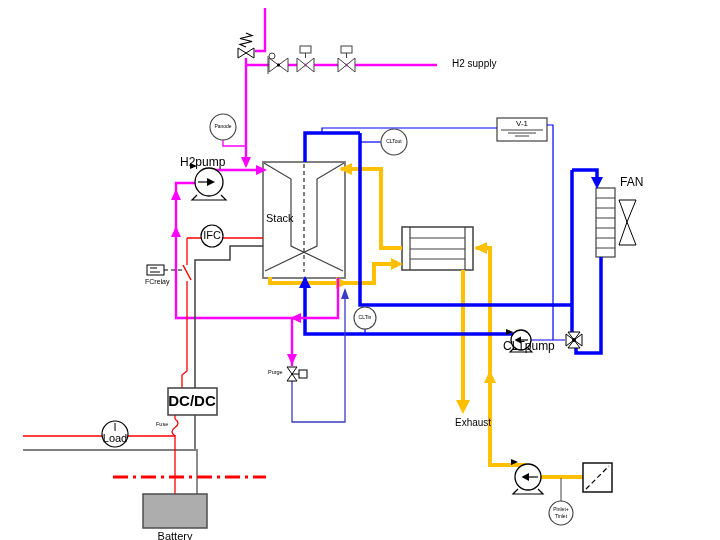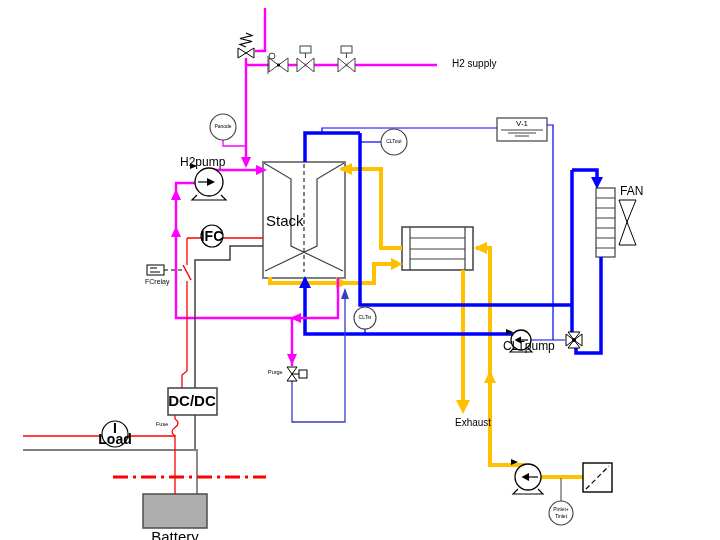--- a/index.html
+++ b/index.html
@@ -2,21 +2,21 @@
 <html><head>
 <meta charset="utf-8">
 <style>
   html,body{margin:0;padding:0;background:#ffffff;}
   #canvas{position:relative;width:662px;height:540px;background:#ffffff;overflow:hidden;
           font-family:"Liberation Sans", sans-serif;}
   #schem{position:absolute;left:0;top:0;}
   .lbl{position:absolute;color:#000;white-space:nowrap;line-height:1.05;}
   .ctr{transform:translate(-50%,-50%);text-align:center;}
   .f5{font-size:5px;} .f55{font-size:5.5px;} .f7{font-size:7px;} .f75{font-size:12px;}
-  .f8{font-size:8px;} .f85{font-size:14px;font-weight:bold;} .f95{font-size:15px;font-weight:bold;} .f10{font-size:10px;} .f11{font-size:15px;}
+  .f8{font-size:8px;} .f85{font-size:11px;} .f95{font-size:15px;font-weight:bold;} .f10{font-size:10px;} .f11{font-size:11px;}
 </style>
 </head>
 <body>
 
 <div id="canvas">
 <svg id="schem" width="720" height="540" viewBox="0 0 720 540">
 
   <g>
     <rect x="263" y="162" width="82" height="116" fill="#ffffff" stroke="#808080" stroke-width="2"></rect>
     <line x1="304" y1="164" x2="304" y2="272" stroke="#000000" stroke-width="1" stroke-dasharray="4 3"></line>
@@ -234,21 +234,21 @@
     <circle cx="115" cy="434" r="13" fill="#ffffff" stroke="#000000" stroke-width="1.2"></circle>
   </g>
   <g>
     <circle cx="561" cy="513" r="12" fill="#ffffff" stroke="#404040" stroke-width="1.1"></circle>
   </g>
 </svg>
 
 <div class="lbl f10" style="left:452px;top:59px;">H2 supply</div>
 <div class="lbl f11" style="left:266px;top:213px;">Stack</div>
 <div class="lbl f8 ctr" style="left:522px;top:124px;">V-1</div>
-<div class="lbl f75" style="left:620px;top:185px;text-align:right;">FAN</div>
+<div class="lbl f75" style="left:620px;top:176px;text-align:right;">FAN</div>
 <div class="lbl f5 ctr" style="left:223px;top:127px;">Panode</div>
 <div class="lbl f5 ctr" style="left:394px;top:142px;">CLTout</div>
 <div class="lbl f5 ctr" style="left:365px;top:318px;">CLTin</div>
 <div class="lbl f85 ctr" style="left:212px;top:236px;">IFC</div>
 <div class="lbl f75" style="left:180px;top:156px;">H2pump</div>
 <div class="lbl f75" style="left:503px;top:340px;">CLTpump</div>
 <div class="lbl f7" style="left:145px;top:278px;">FCrelay</div>
 <div class="lbl f55" style="left:268px;top:370px;">Purge</div>
 <div class="lbl f95 ctr" style="left:192px;top:401px;">DC/DC</div>
 <div class="lbl f85 ctr" style="left:115px;top:428px;">I</div>

